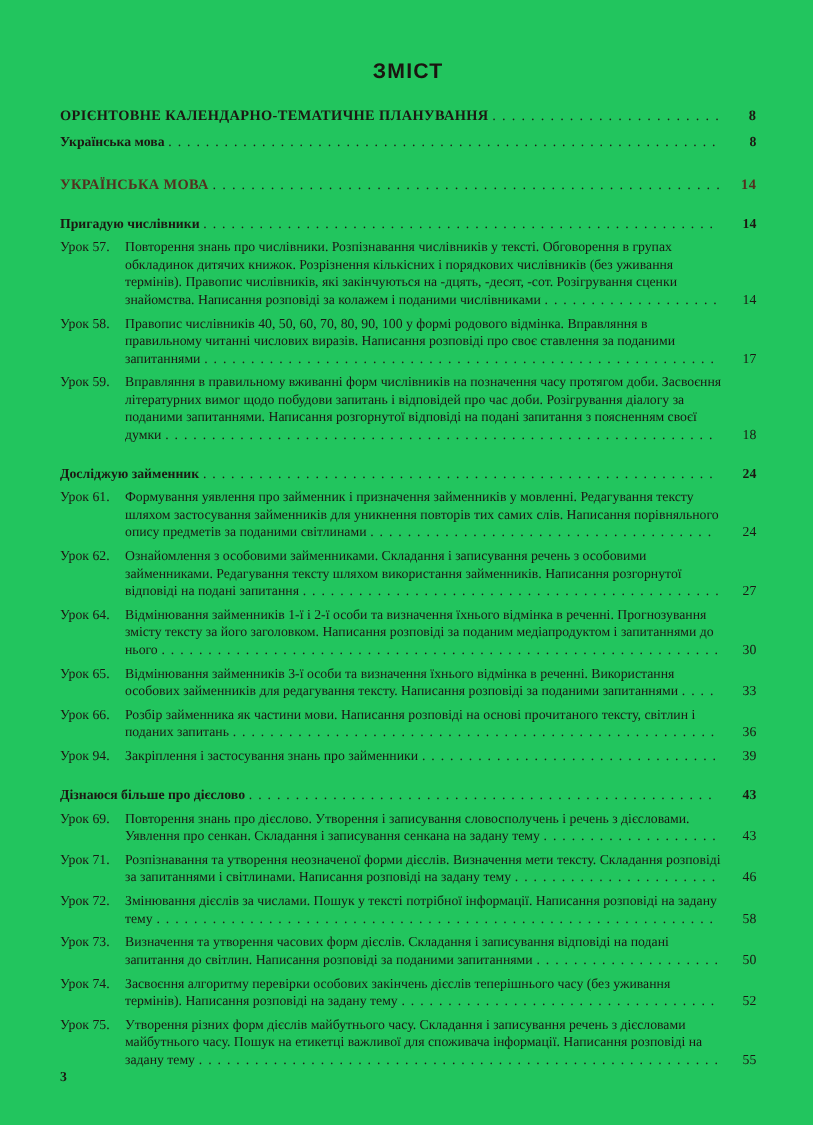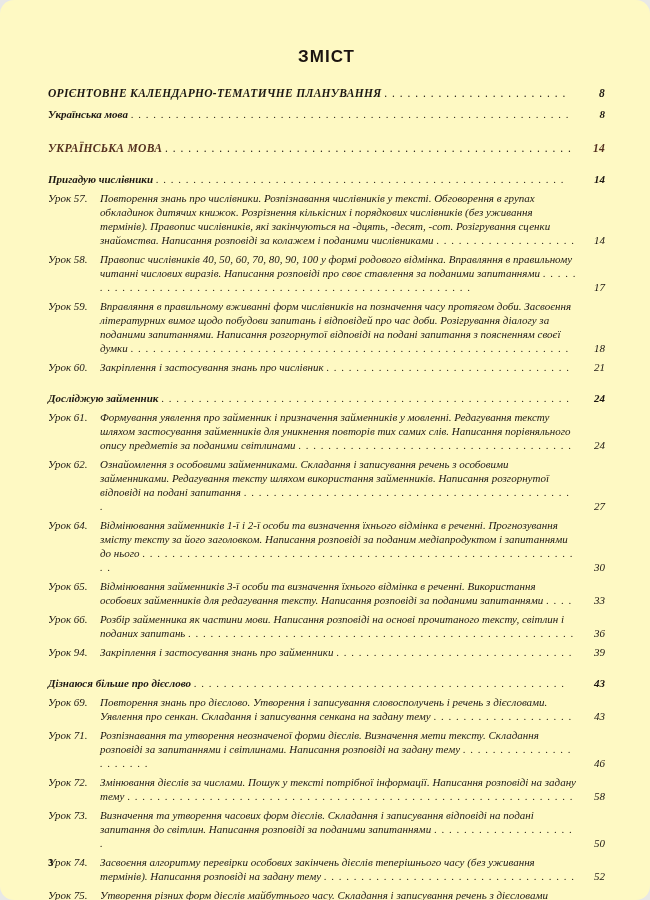--- a/index.html
+++ b/index.html
@@ -7,38 +7,37 @@
     padding: 0;
     background: #e8e8e6;
   }
   .page {
     position: relative;
     width: 650px;
     height: 900px;
     margin: 0;
     box-sizing: border-box;
     padding: 50px 45px 0 48px;
-    background: #fef9c3;
+    background: #22c55e;
     overflow: hidden;
     font-family: "Liberation Serif", "DejaVu Serif", serif;
     font-size: 11px;
     line-height: 14px;
     color: #1c1712;
-    border-radius: 14px;
   }
   .contents-title {
     margin: 0 0 22px 0;
     text-align: center;
     font-family: "Liberation Sans", "DejaVu Sans", sans-serif;
     font-weight: bold;
     font-size: 17px;
     letter-spacing: 1px;
     color: #1b1410;
   }
-  .row { margin-top: 5px; font-style: italic; }
+  .row { margin-top: 5px; }
   .heading-row { font-weight: bold; }
   .h-part { margin-top: 20px; font-size: 11.5px; letter-spacing: 0.3px; }
   .h-sub { margin-top: 7px; font-size: 11px; }
   .h-chapter { margin-top: 17px; font-size: 11px; }
   .h-part.accent .label,
   .h-part.accent .pagenum { color: #54301f; }
   .lesson-row { display: flex; margin-top: 5px; justify-content: flex-end; }
   .lesson-num { flex: 0 0 52px; }
   .lesson-body { flex: 1 1 auto; }
   .fillline {
@@ -106,27 +105,20 @@
       <span class="pagenum">17</span>
     </div>
   </div>
       <div class="row lesson-row">
     <span class="lesson-num">Урок 59.</span>
     <div class="lesson-body fillline">
       <span class="lesson-text">Вправляння в правильному вживанні форм числівників на позначення часу протягом доби. Засвоєння літературних вимог щодо побудови запитань і відповідей про час доби. Розігрування діалогу за поданими запитаннями. Написання розгорнутої відповіді на подані запитання з поясненням своєї думки</span><span class="dots">. . . . . . . . . . . . . . . . . . . . . . . . . . . . . . . . . . . . . . . . . . . . . . . . . . . . . . . . . . . </span>
       <span class="pagenum">18</span>
     </div>
   </div>
-      <div class="row lesson-row">
-    <span class="lesson-num">Урок 60.</span>
-    <div class="lesson-body fillline">
-      <span class="lesson-text">Закріплення і застосування знань про числівник</span><span class="dots">. . . . . . . . . . . . . . . . . . . . . . . . . . . . . . . . . </span>
-      <span class="pagenum">21</span>
-    </div>
-  </div>
       <div class="row heading-row fillline h-chapter">
     <span class="label">Досліджую займенник</span><span class="dots">. . . . . . . . . . . . . . . . . . . . . . . . . . . . . . . . . . . . . . . . . . . . . . . . . . . . . . . </span>
     <span class="pagenum">24</span>
   </div>
       <div class="row lesson-row">
     <span class="lesson-num">Урок 61.</span>
     <div class="lesson-body fillline">
       <span class="lesson-text">Формування уявлення про займенник і призначення займенників у мовленні. Редагування тексту шляхом застосування займенників для уникнення повторів тих самих слів. Написання порівняльного опису предметів за поданими світлинами</span><span class="dots">. . . . . . . . . . . . . . . . . . . . . . . . . . . . . . . . . . . . . </span>
       <span class="pagenum">24</span>
     </div>

